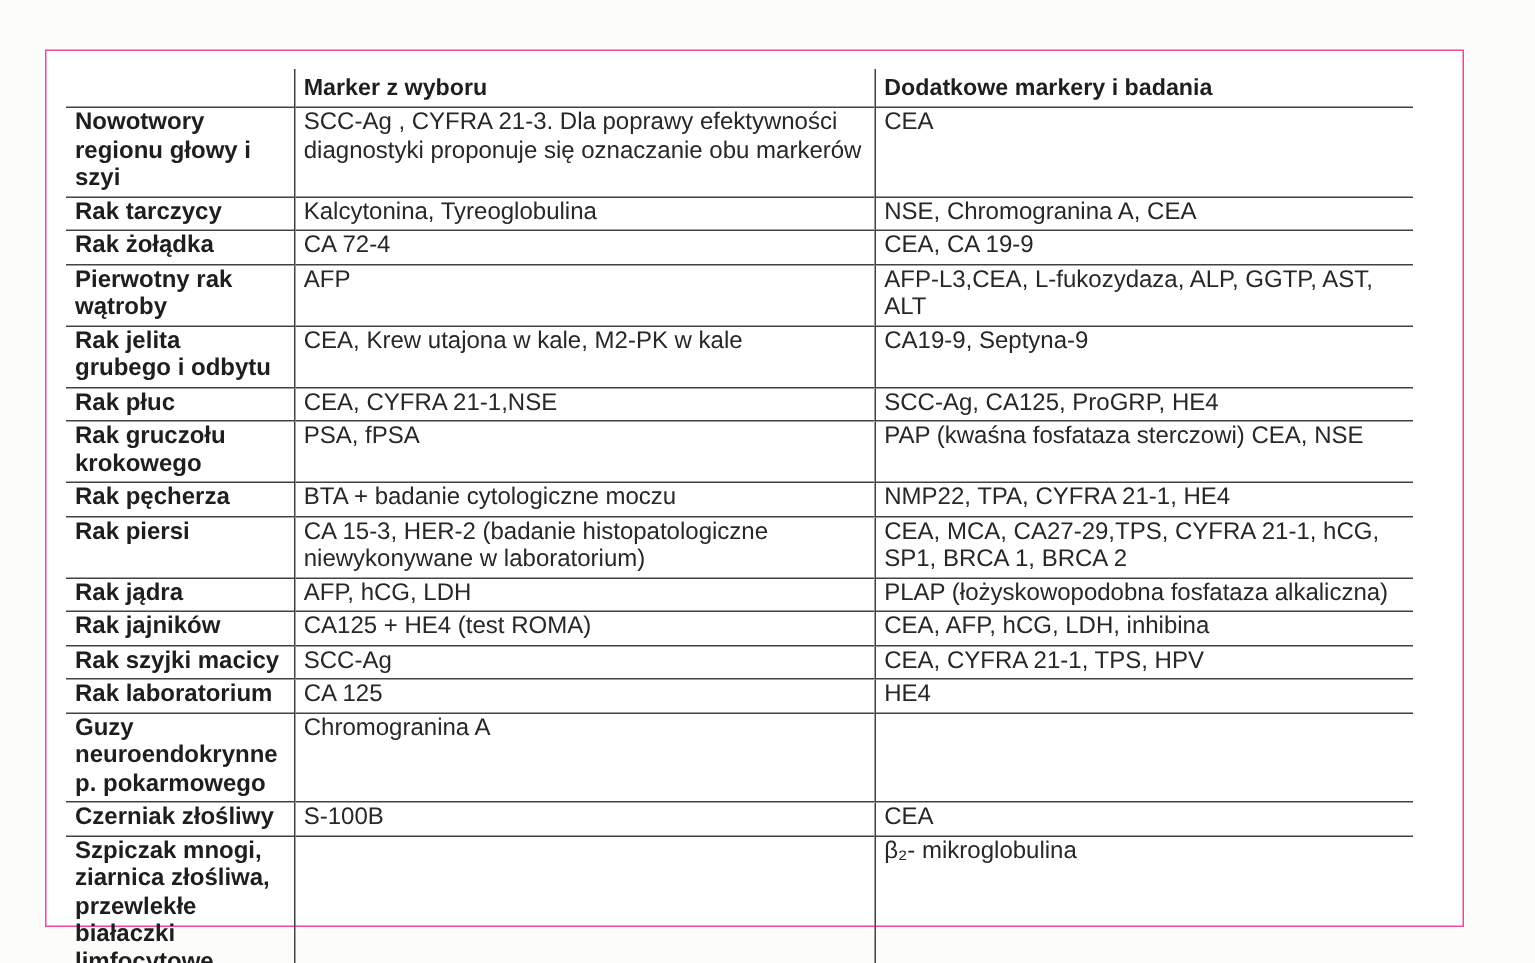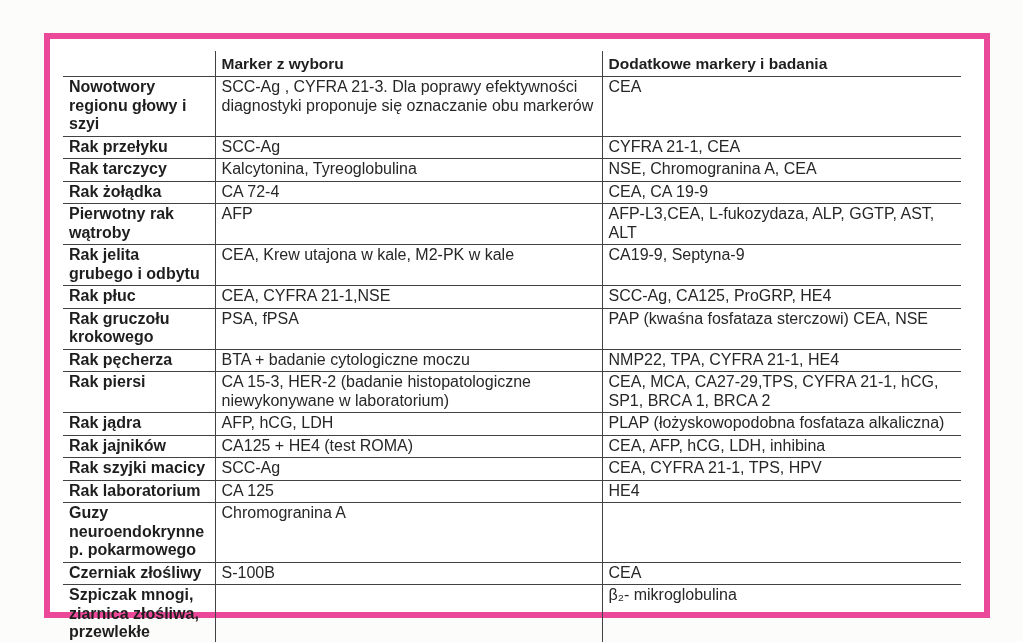--- a/index.html
+++ b/index.html
@@ -9,23 +9,23 @@
     font-family: "Liberation Sans", "DejaVu Sans", sans-serif;
     color: #272727;
     overflow: hidden;
   }
   .page {
     position: relative;
     width: 1023px; height: 642px;
   }
   .frame {
     position: absolute;
-    left: 44px; top: 33px;
+    left: 30px; top: 33px;
     width: 946px; height: 585px;
-    border: 6px solid #ec4899;
+    border: 1px solid #ec4899;
     background: #ffffff;
   }
   table.markers {
     position: absolute;
     left: 13px; top: 12px;
     width: 898px;
     border-collapse: collapse;
     table-layout: fixed;
   }
   col.c1 { width: 152px; }
@@ -67,25 +67,20 @@
           <th></th>
           <th class="vline">Marker z wyboru</th>
           <th class="vline">Dodatkowe markery i badania</th>
         </tr>
       </thead>
       <tbody>
         <tr>
           <td class="bcell">Nowotwory regionu głowy i szyi</td>
           <td class="vline">SCC-Ag , CYFRA 21-3. Dla poprawy efektywności diagnostyki proponuje się oznaczanie obu markerów</td>
           <td class="vline">CEA</td>
-        </tr>
-        <tr>
-          <td class="bcell">Rak przełyku</td>
-          <td class="vline">SCC-Ag</td>
-          <td class="vline">CYFRA 21-1, CEA</td>
         </tr>
         <tr>
           <td class="bcell">Rak tarczycy</td>
           <td class="vline">Kalcytonina, Tyreoglobulina</td>
           <td class="vline">NSE, Chromogranina A, CEA</td>
         </tr>
         <tr>
           <td class="bcell">Rak żołądka</td>
           <td class="vline">CA 72-4</td>
           <td class="vline">CEA, CA 19-9</td>

